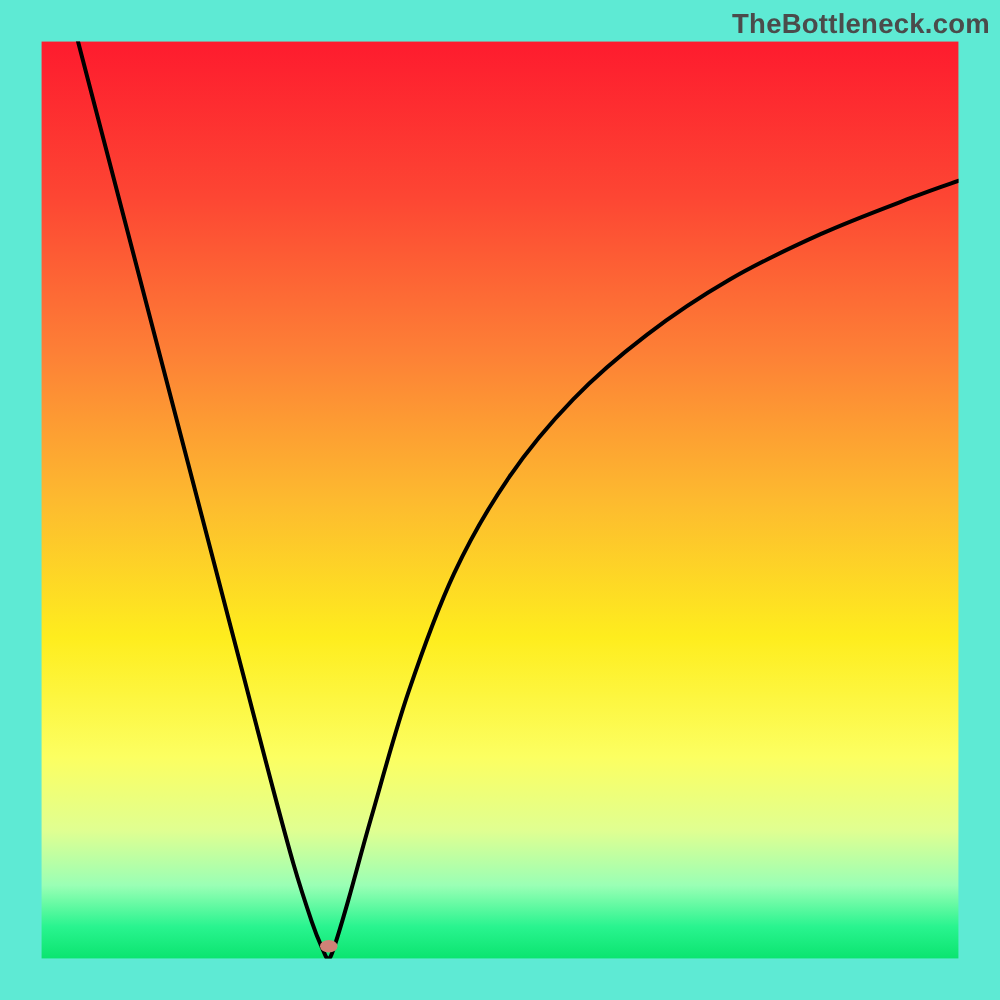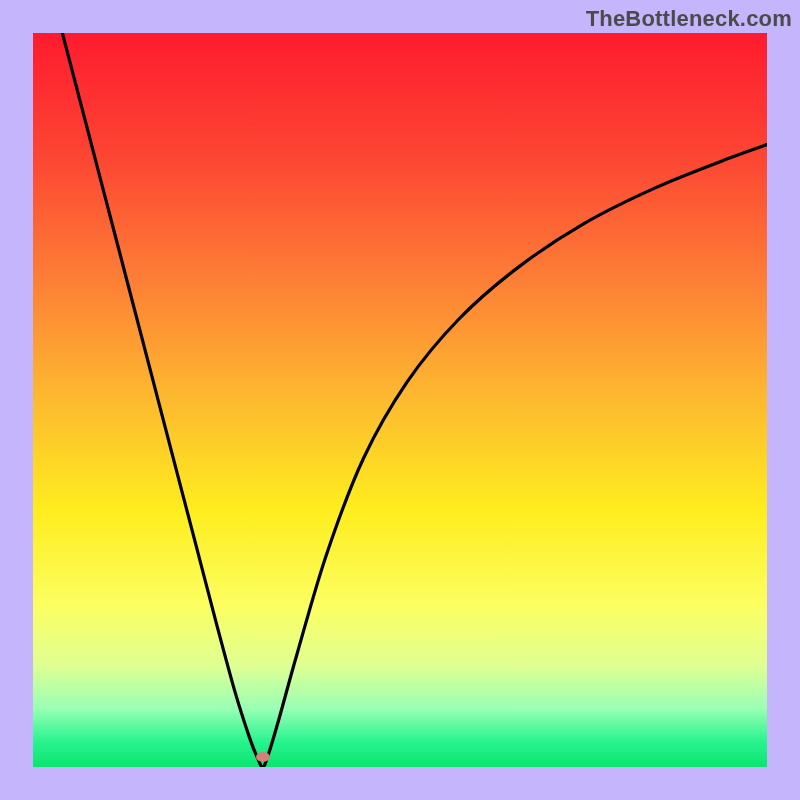--- a/index.html
+++ b/index.html
@@ -8,21 +8,21 @@
     width: 800px;
     height: 800px;
     background: #000000;
     font-family: Arial, Helvetica, sans-serif;
     overflow: hidden;
   }
   .frame {
     position: relative;
     width: 800px;
     height: 800px;
-    background: #c4b5fd;
+    background: #5eead4;
   }
   .plot-area {
     position: absolute;
     left: 33px;
     top: 33px;
     width: 734px;
     height: 734px;
     overflow: hidden;
   }
   .watermark {

